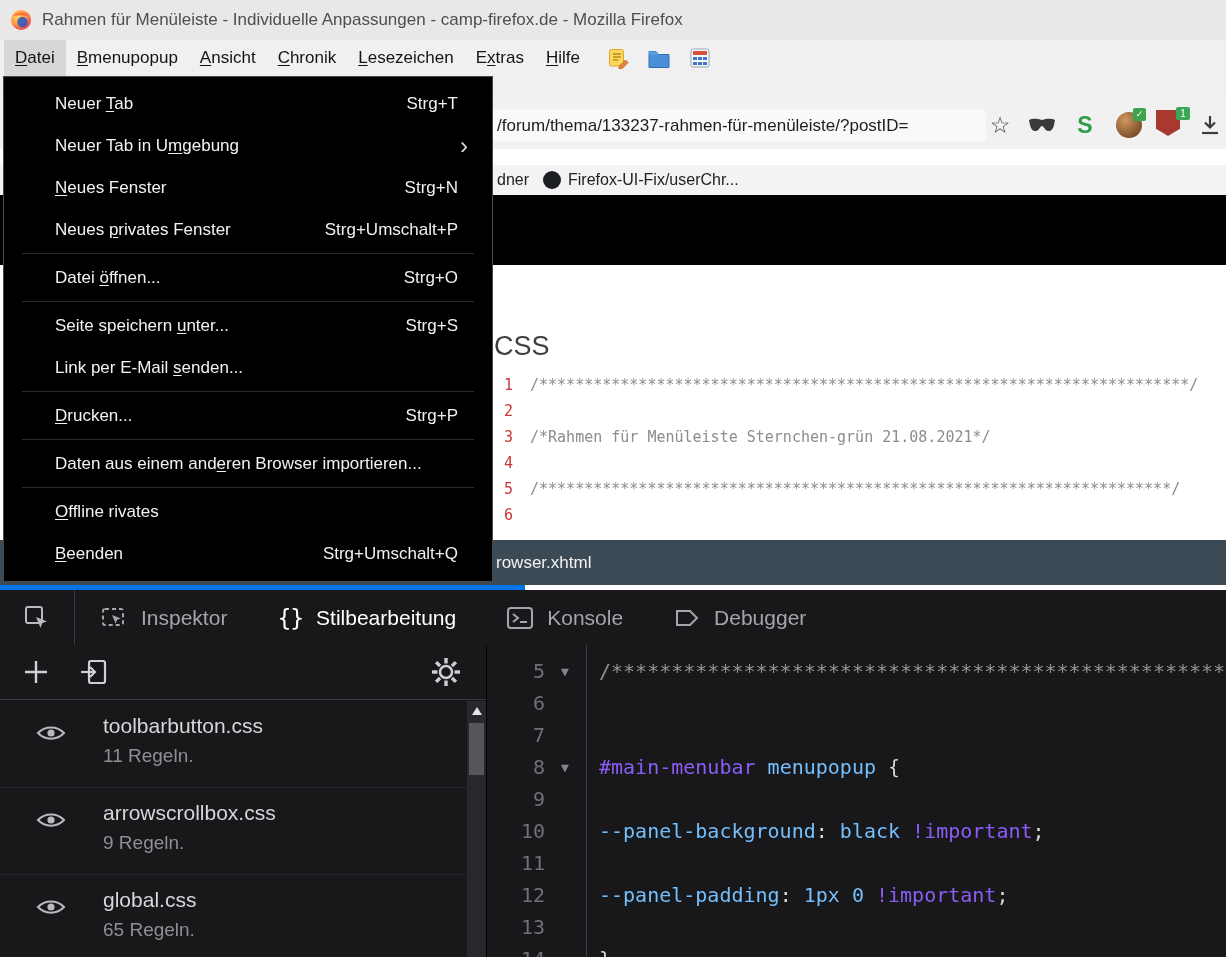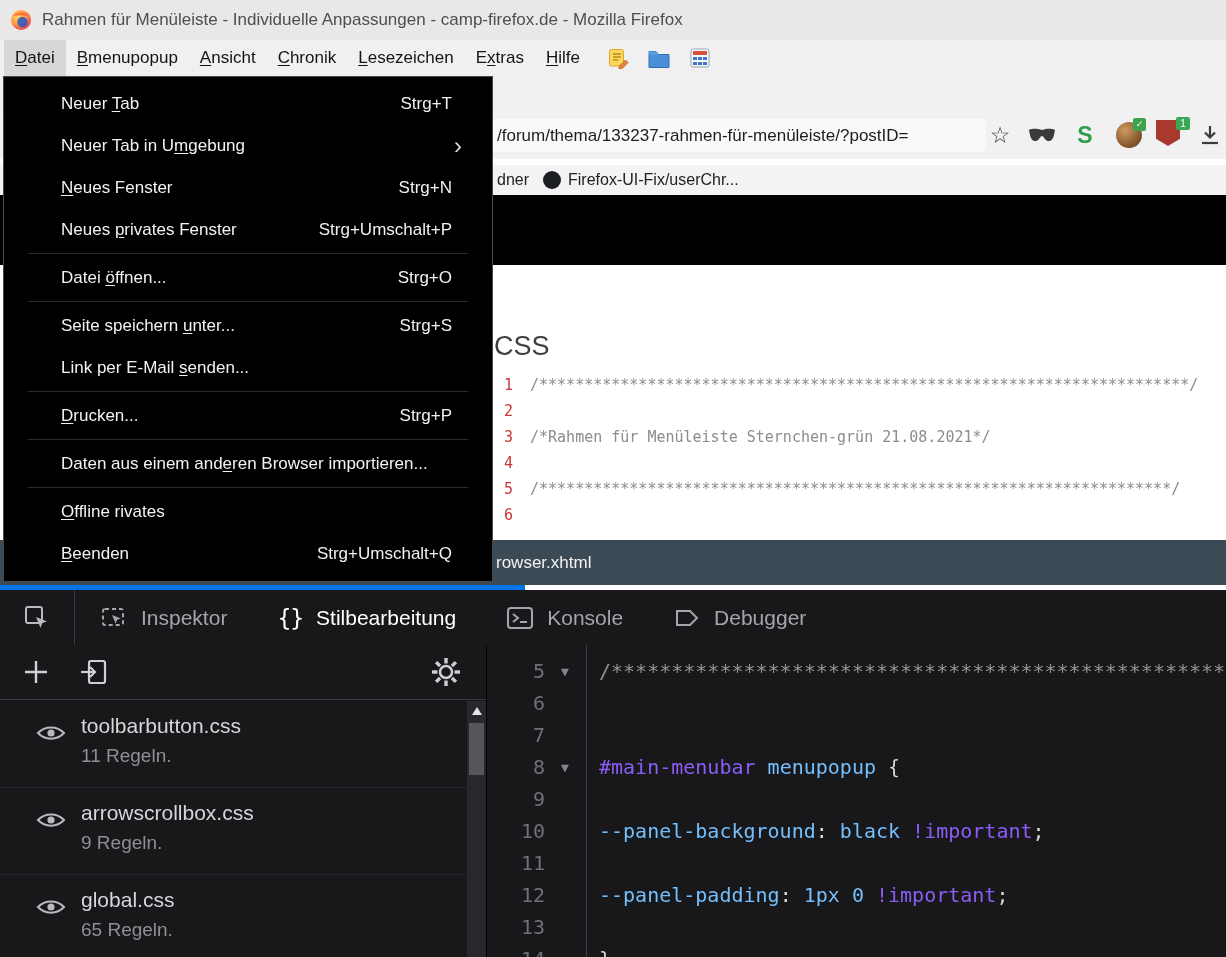--- a/index.html
+++ b/index.html
@@ -15,21 +15,21 @@
   #titlebar .title{font-size:17px;color:#4f4f4f;white-space:nowrap;}
   
   #menubar{left:0;top:40px;width:1226px;height:36px;background:#f0f0f0;
     display:flex;align-items:stretch;padding-left:4px;box-sizing:border-box;font-size:17px;color:#141414;}
   .mb-item{display:flex;align-items:center;padding:0 11px;cursor:default;}
   .mb-item.open{background:#d7d7d7;}
   .ak{text-decoration:underline;text-underline-offset:2px;}
   .mb-icons{display:flex;align-items:center;gap:18px;margin-left:16px;}
   
   #tabstrip{left:0;top:76px;width:1226px;height:42px;background:#f0f0f0;}
-  #navbar{left:0;top:112px;width:1226px;height:47px;background:#f1f1f1;}
+  #navbar{left:0;top:102px;width:1226px;height:47px;background:#f1f1f1;}
   #urlfield{left:210px;top:7px;width:776px;height:33px;background:#f9f9f9;border-radius:5px;}
   #urltext{left:287px;top:0;height:33px;line-height:33px;font-size:17px;color:#1d1d1d;white-space:nowrap;overflow:hidden;width:470px;}
   .nav-ico{display:flex;align-items:center;justify-content:center;}
   #star-btn{left:986px;top:6px;width:28px;height:34px;font-size:23px;color:#454545;}
   #mask-btn{left:1026px;top:10px;width:32px;height:28px;}
   #s-btn{left:1072px;top:8px;width:26px;height:30px;font-size:23px;font-weight:bold;color:#2f9e4a;}
   #monkey-btn{left:1113px;top:8px;width:32px;height:30px;}
   .monkey{width:26px;height:26px;border-radius:50%;
     background:radial-gradient(circle at 35% 32%,#cf9a5e,#7a4c29 75%);position:relative;}
   .badge-check{position:absolute;right:-4px;top:-4px;width:13px;height:13px;background:#3fa34d;
@@ -62,21 +62,21 @@
   .dt-tab{display:flex;align-items:center;gap:13px;padding:0 25px;font-size:21px;cursor:default;}
   .dt-tab.active{color:#ffffff;}
   .braces{font-family:"DejaVu Sans Mono",monospace;font-size:23px;letter-spacing:-1px;}
   
   #dt-main{left:0;top:645px;width:1226px;height:312px;display:flex;background:#18181a;}
   #se-left{width:487px;position:relative;border-right:1px solid #000;box-sizing:border-box;background:#18181a;flex:none;}
   #se-toolbar{height:55px;border-bottom:1px solid #38383d;display:flex;align-items:center;box-sizing:border-box;}
   .se-tb-btn{display:flex;align-items:center;justify-content:center;width:44px;height:44px;}
   #se-gear{margin-left:auto;margin-right:18px;}
   #se-list{position:absolute;left:0;top:56px;right:19px;bottom:0;overflow:hidden;}
-  .se-item{height:87px;border-bottom:1px solid #26262a;box-sizing:border-box;position:relative;padding:13px 0 0 81px;}
+  .se-item{height:87px;border-bottom:1px solid #26262a;box-sizing:border-box;position:relative;padding:13px 0 0 103px;}
   .se-eye{position:absolute;left:36px;top:22px;}
   .se-name{font-size:21px;color:#d7d7db;}
   .se-rules{font-size:19px;color:#8f8f94;margin-top:7px;}
   #se-scroll{position:absolute;right:0;top:56px;bottom:0;width:19px;background:#28282c;}
   .scr-arrow{height:20px;display:flex;align-items:center;justify-content:center;}
   .tri-up{width:0;height:0;border-left:5px solid transparent;border-right:5px solid transparent;border-bottom:8px solid #e6e6e6;}
   .scr-thumb{position:absolute;left:2px;top:22px;width:15px;height:52px;background:#55555a;}
   
   #se-editor{flex:1;position:relative;overflow:hidden;background:#18181a;
     font-family:"DejaVu Sans Mono",monospace;font-size:20px;}
@@ -85,21 +85,21 @@
   .gut-row{height:32px;display:flex;align-items:center;}
   .lnum{width:58px;text-align:right;color:#70707a;}
   .fold{width:40px;text-align:center;color:#85858c;font-size:13px;}
   #ed-code{position:absolute;left:112px;top:10px;right:0;}
   .code-row{height:32px;line-height:32px;white-space:pre;color:#d7d7db;}
   .tok-pink{color:#8b5cf6;}
   .tok-blue{color:#75bfff;}
   .tok-comment{color:#939395;}
   
   #file-menu{left:3px;top:76px;width:490px;background:#000;border:1px solid #4a4a4a;box-sizing:border-box;
-    padding:6px 14px;z-index:50;color:#f2f2f2;font-size:17px;}
+    padding:6px 8px;z-index:50;color:#f2f2f2;font-size:17px;}
   .menu-item{height:42px;display:flex;align-items:center;justify-content:space-between;
     padding:0 26px 0 43px;cursor:default;}
   .mi-label{white-space:pre;}
   .mi-shortcut{color:#f0f0f0;white-space:nowrap;}
   .mi-sub{font-size:24px;color:#d8d8d8;margin-right:-10px;line-height:1;}
   .menu-sep{height:6px;position:relative;}
   .menu-sep::after{content:"";position:absolute;left:10px;right:10px;top:2px;height:1px;background:#2c2c2c;}
   svg{display:block;}
 </style>
 </head>

